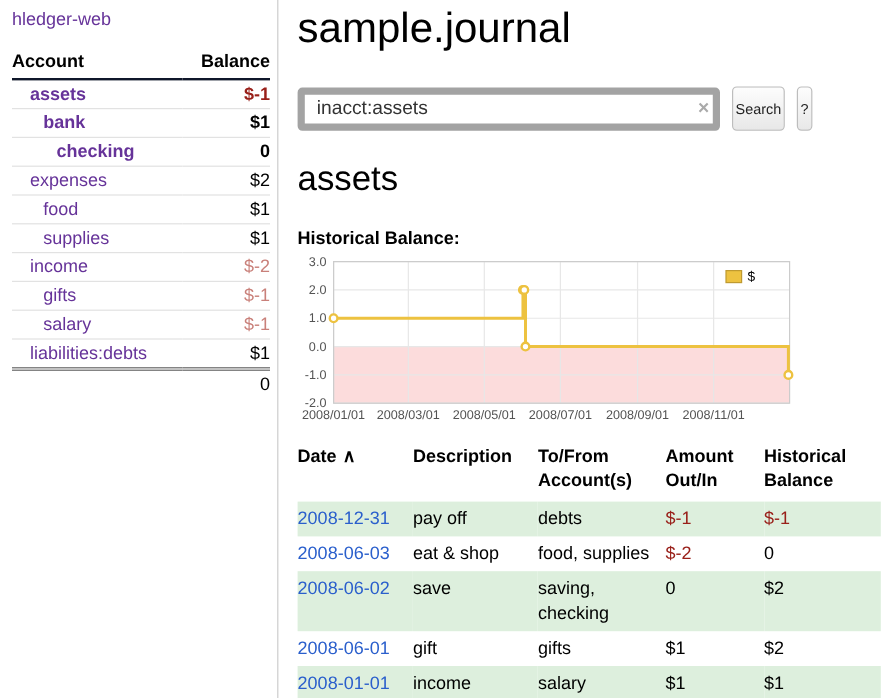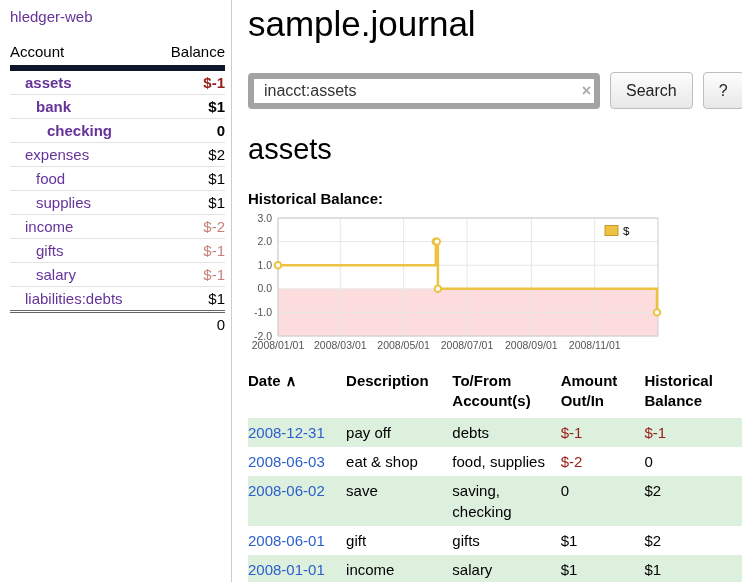--- a/index.html
+++ b/index.html
@@ -9,39 +9,39 @@
   }
   *{box-sizing:border-box;}
   body{margin:0;background:#fff;color:#000;font-family:"Liberation Sans",sans-serif;font-size:15px;}
   .layout{display:flex;width:742px;height:582px;overflow:hidden;}
 
   
   .sidebar{width:232px;flex-shrink:0;border-right:1px solid #ccc;padding:8px 6px 0 10px;}
   .brand,.nav-journal{color:var(--purple);font-size:15px;text-decoration:none;cursor:pointer;display:inline-block;}
   .nav-wrap{margin-top:46px;}
   .acct-table{width:100%;border-collapse:collapse;margin-top:16px;font-size:15px;}
-  .acct-table th{text-align:left;font-weight:400;padding:2px 0 5px;border-bottom:6px solid #0f172a;}
+  .acct-table th{text-align:left;font-weight:700;padding:2px 0 5px;border-bottom:2px solid #0f172a;}
   .acct-table th.r{text-align:right;}
   .acct-table td{padding:3px 0;border-bottom:1px solid #e2e2e2;}
   .acct-table td.acct{color:var(--purple);cursor:pointer;}
   .acct-table tr.boldrow td{font-weight:700;}
   .acct-table td.bal{text-align:right;}
   .acct-table tr.boldrow td.bal.neg{color:var(--neg);}
   .acct-table tr:not(.boldrow) td.bal.neg{color:var(--negLight);}
   .acct-table tfoot td{border-top:3px double #666;border-bottom:none;font-weight:400;}
 
   
   .main{flex:1;padding:0 8px 10px 16px;}
   .page-title{font-size:35px;font-weight:400;margin:4px 0 0;}
   .search-row{display:flex;align-items:center;gap:10px;margin-top:28px;}
   .search-wrap{position:relative;width:352px;}
   input.search{width:100%;height:36px;font-size:16px;color:#333;padding:6px 28px 6px 10px;
     border:6px solid #a3a3a3;border-radius:4px;font-family:inherit;outline:none;}
   .clear-x{position:absolute;right:9px;top:8px;color:#aaa;font-size:16px;font-weight:700;cursor:pointer;line-height:1.2;}
-  .btn{height:37px;padding:0 15px;font-size:16px;font-family:inherit;color:#222;cursor:pointer;
+  .btn{height:37px;padding:0 2px;font-size:12px;font-family:inherit;color:#222;cursor:pointer;
     background:linear-gradient(#fdfdfd,#e8e8e8);border:1px solid #bdbdbd;border-radius:4px;}
   .account-heading{font-size:29px;font-weight:400;margin:24px 0 0;}
   .hist-label{font-weight:700;font-size:15px;margin:24px 0 6px;}
   .chart{display:block;margin:4px 0 0;}
   svg text{font-family:"Liberation Sans",sans-serif;}
 
   
   .register{width:100%;border-collapse:collapse;margin-top:14px;font-size:15px;}
   .register th{font-weight:700;text-align:left;vertical-align:top;padding:2px 8px 6px 0;line-height:1.35;}
   .register th.r,.register td.r{text-align:left;padding-right:2px;}

